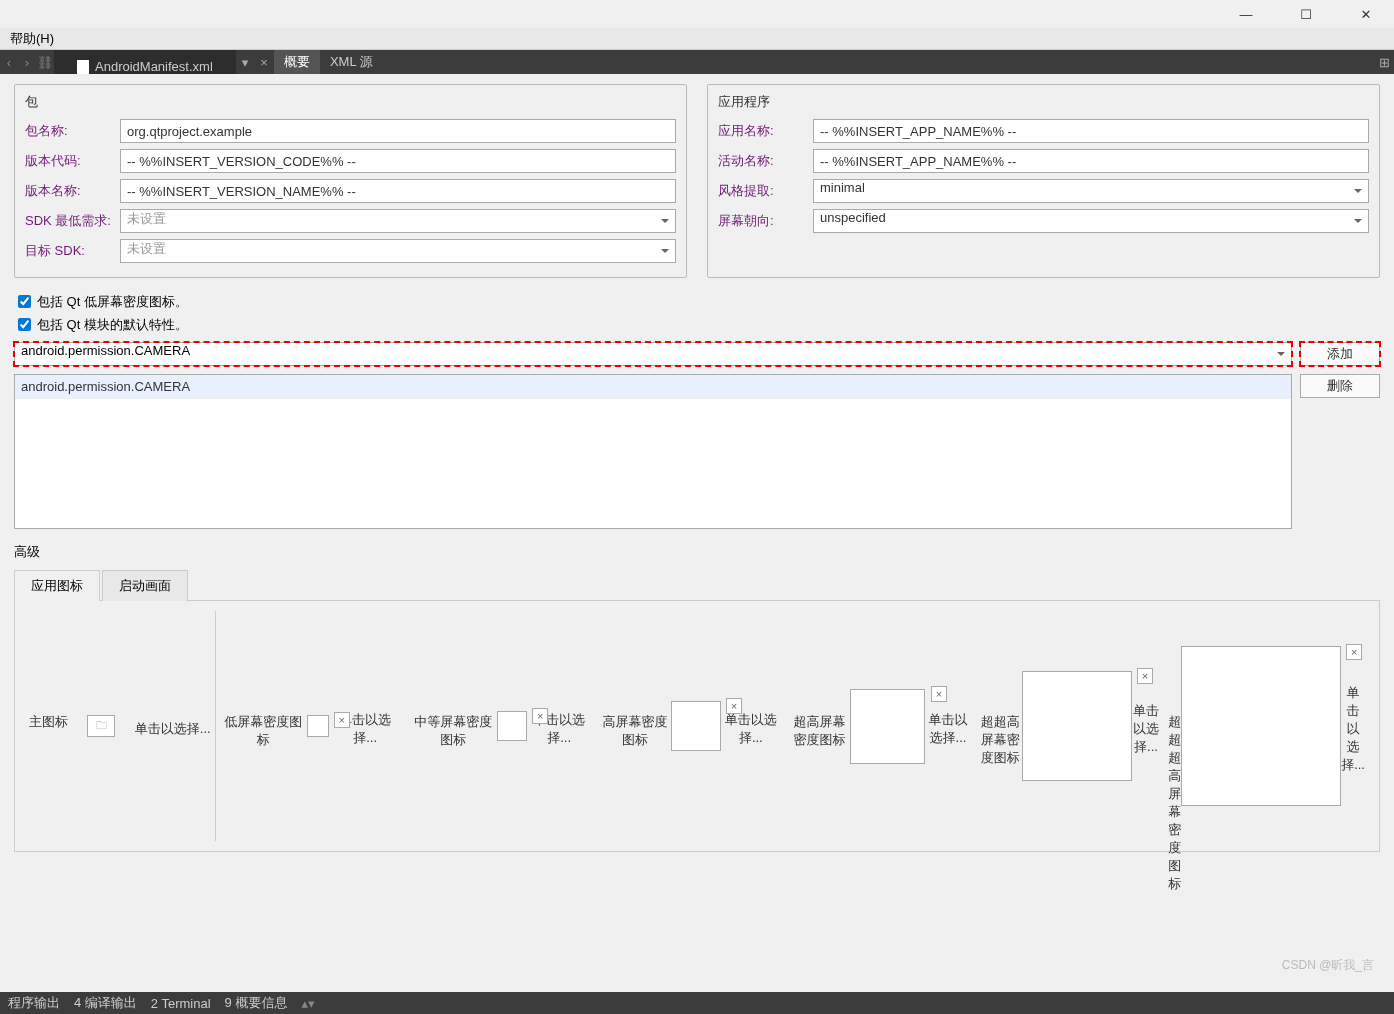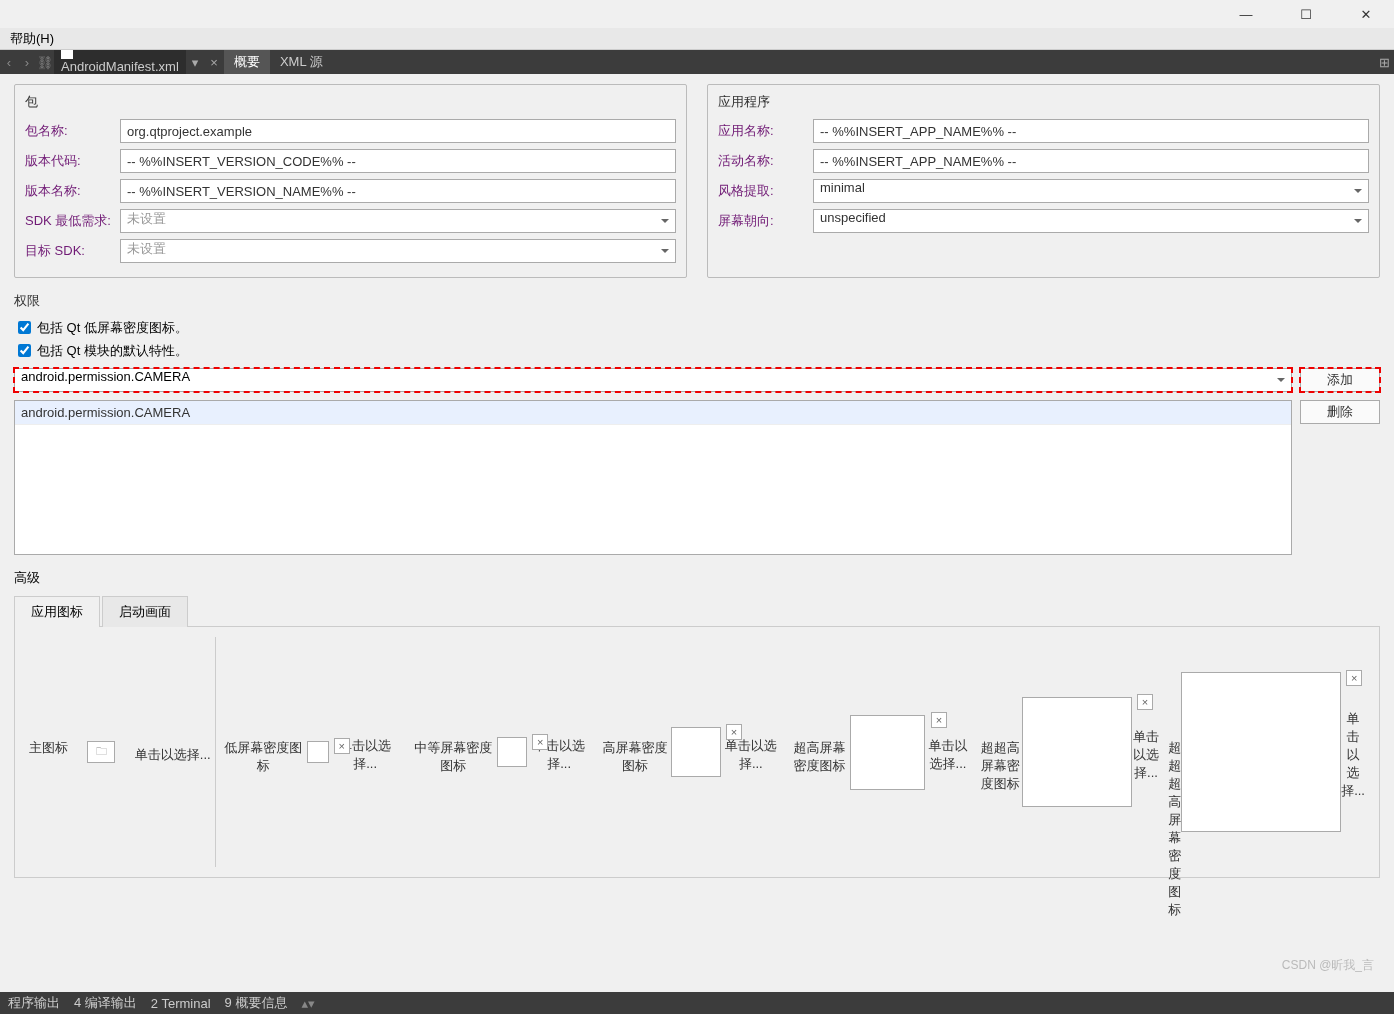--- a/index.html
+++ b/index.html
@@ -2,21 +2,21 @@
 <html><head>
 <meta charset="utf-8">
 <style>
 * { box-sizing: border-box; font-family: "Microsoft YaHei", "Segoe UI", sans-serif; font-size: 13px; }
 body { margin: 0; background: #f0f0f0; width: 1394px; height: 1014px; overflow: hidden; position: relative; }
 .titlebar { height: 28px; background: #f0f0f0; display: flex; justify-content: flex-end; align-items: center; padding-right: 8px; gap: 20px; }
 .win-btn { width: 40px; height: 28px; display: flex; align-items: center; justify-content: center; color: #333; }
 .menubar { height: 22px; background: #e8e8e8; border-bottom: 1px solid #ccc; display: flex; align-items: center; padding-left: 10px; }
 .tab-strip { height: 24px; background: #3c3c3c; display: flex; align-items: center; color: #ccc; position: relative; }
 .tab-strip .nav-ar { width: 18px; text-align: center; color: #888; }
-.tab-strip .file-tab { display: flex; align-items: flex-start; padding: 0 7px; height: 100%; background: #2d2d2d; flex-direction: column; }
+.tab-strip .file-tab { display: flex; align-items: flex-end; padding: 0 23px; height: 100%; background: #2d2d2d; }
 .tab-strip .file-icon { width: 12px; height: 14px; background: #fff; margin-right: 6px; }
 .tab-strip .dd { padding: 0 6px; color: #aaa; }
 .tab-strip .close { padding: 0 6px; color: #aaa; }
 .tab-strip .sub-tab { padding: 0 10px; height: 100%; display: flex; align-items: center; }
 .tab-strip .sub-tab.active { background: #555; color: #fff; }
 .tab-strip .split-add { position: absolute; right: 4px; color: #aaa; }
 .content { padding: 10px 14px; height: 846px; overflow: auto; }
 .cols { display: flex; gap: 20px; }
 .group { border: 1px solid #bbb; border-radius: 2px; padding: 8px 10px; flex: 1; background: #f0f0f0; }
 .group-title { margin: 0 0 8px 0; color: #333; }
@@ -123,21 +123,20 @@
         <div class="select-like">minimal</div>
         </div>
       <div class="row">
           <div class="row-label">屏幕朝向:</div>
         <div class="select-like">unspecified</div>
         </div>
     </div>
   </div>
 
   <div class="perm-group">
-    <div class="group-title">权限</div>
     <div class="checkbox-row">
         <input type="checkbox" checked="" style="">
       <span>包括 Qt 低屏幕密度图标。</span>
       </div>
     <div class="checkbox-row">
         <input type="checkbox" checked="" style="">
       <span>包括 Qt 模块的默认特性。</span>
       </div>
 
     <div class="perm-add-row">

